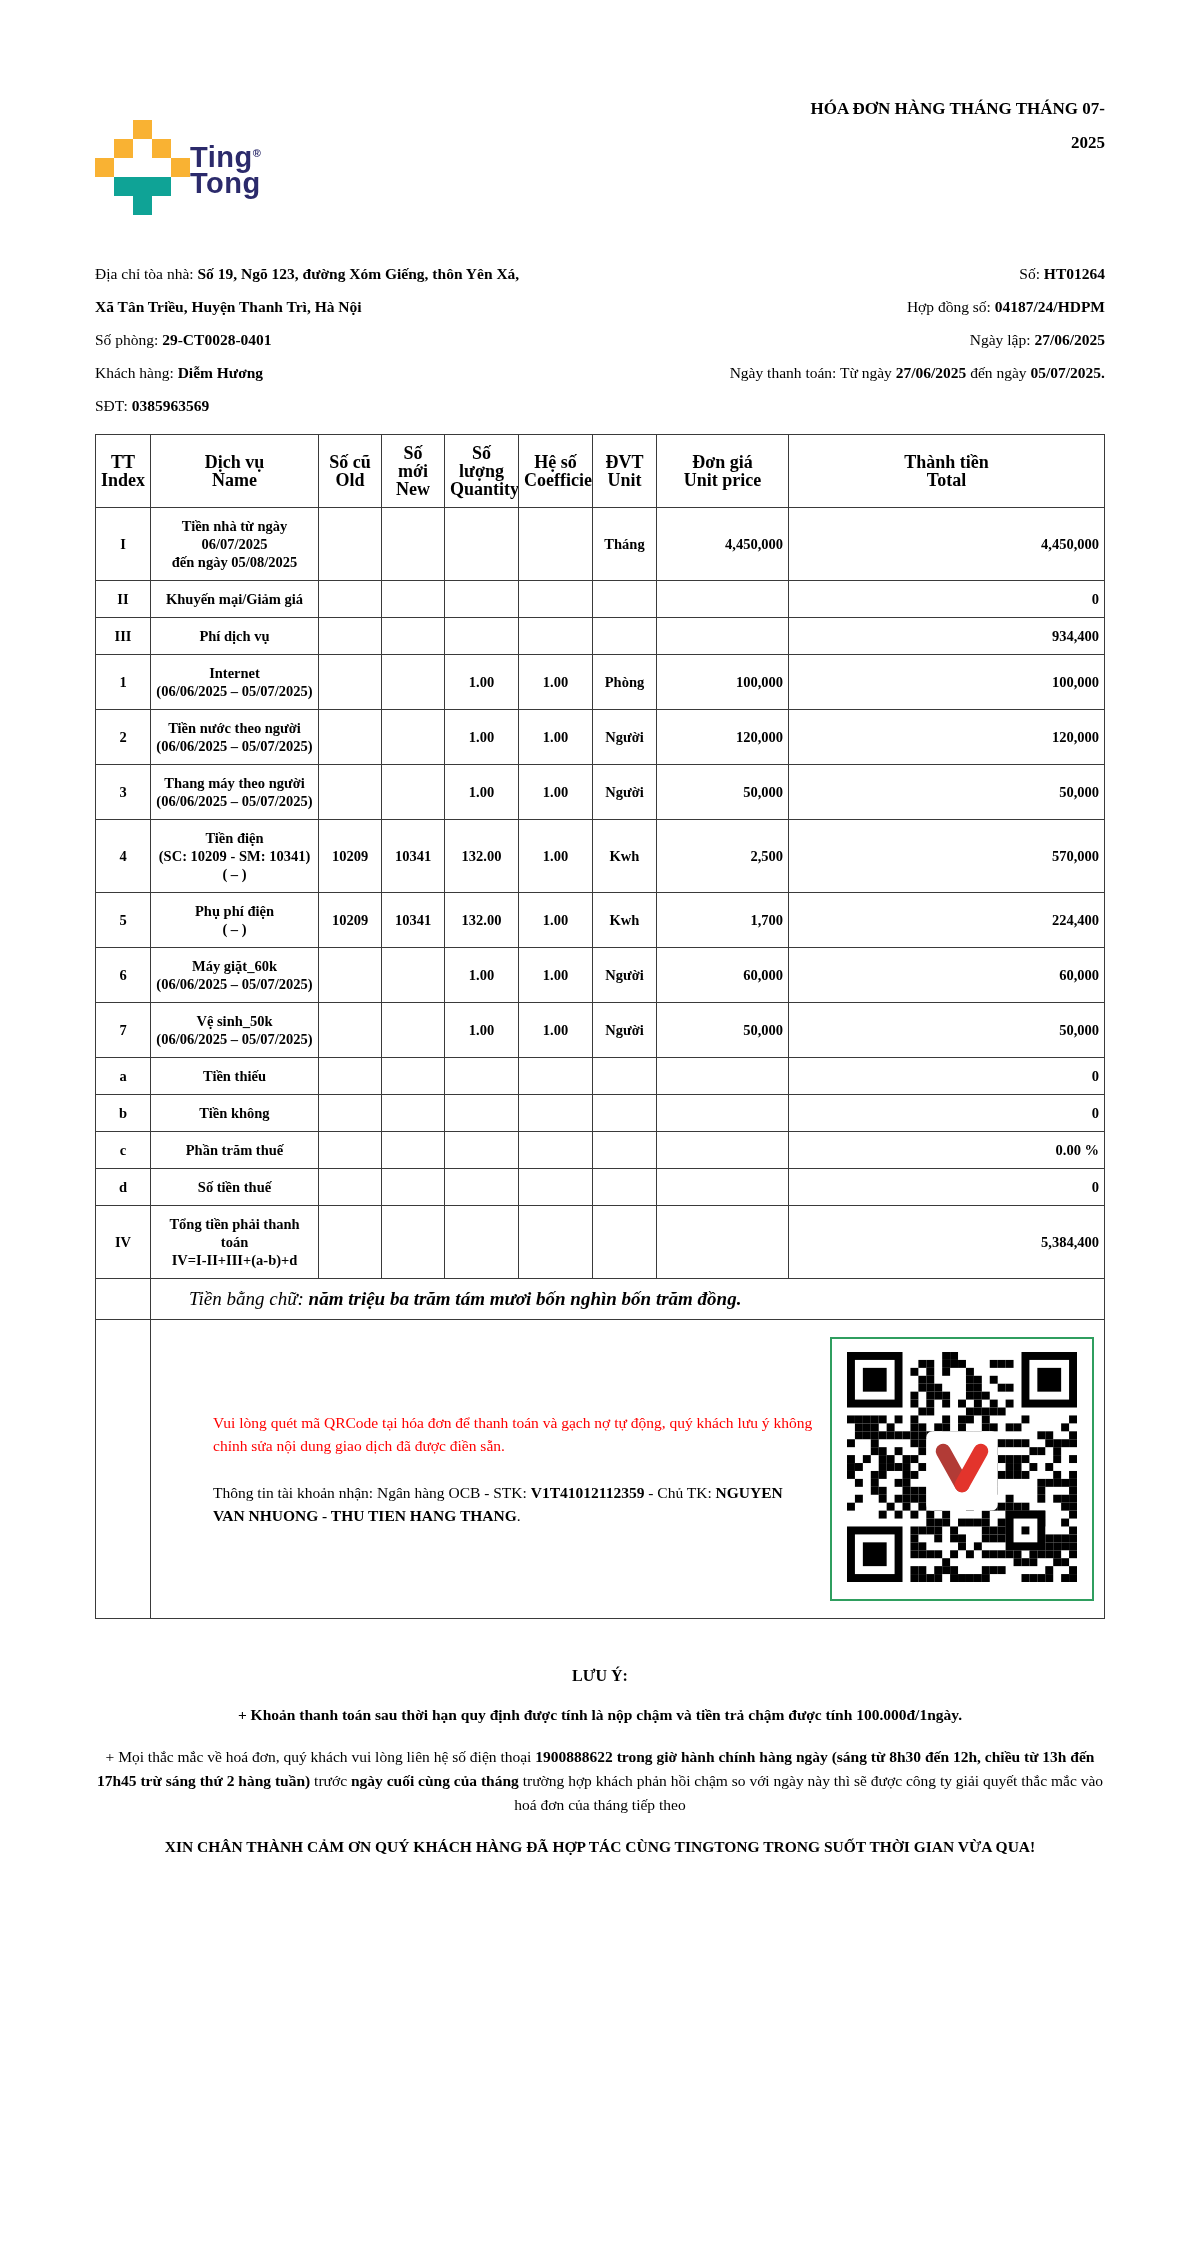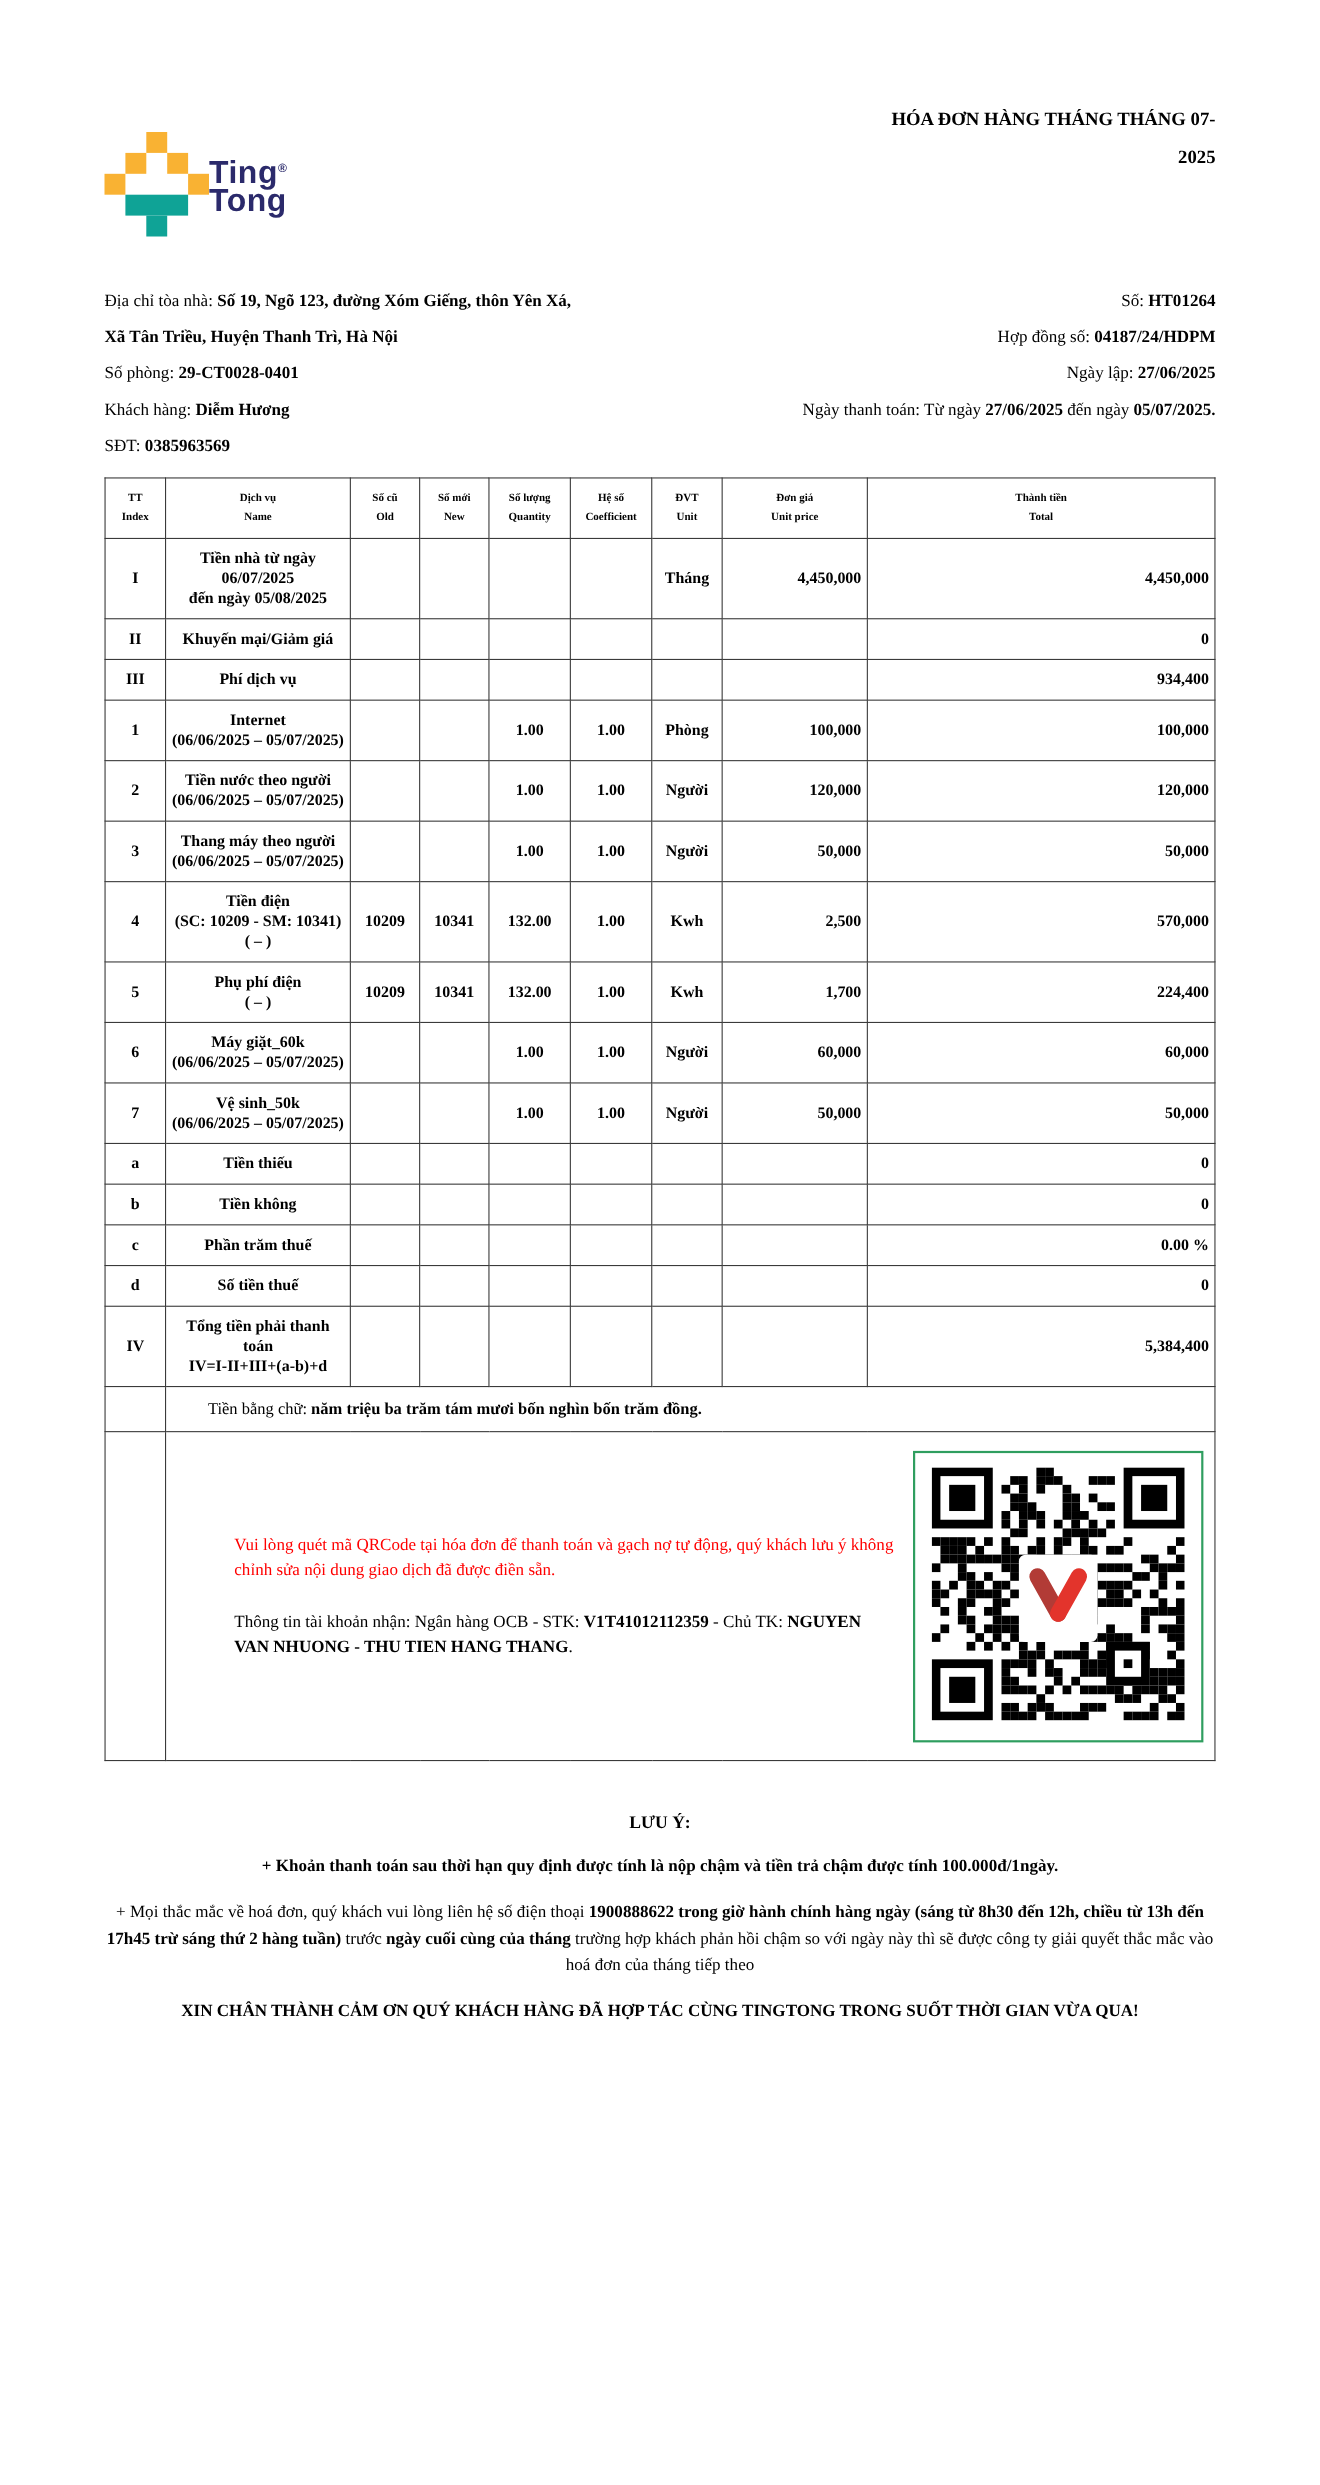--- a/index.html
+++ b/index.html
@@ -31,25 +31,25 @@
   .info{display:flex;margin-top:42px;font-size:15.5px;}
   .info-left{flex:0 0 555px;}
   .info-right{flex:1;text-align:right;}
   .info-line{line-height:33px;white-space:nowrap;}
 
   
   table.inv{border-collapse:collapse;width:1010px;table-layout:fixed;margin-top:12px;
     font-size:14.5px;font-weight:bold;}
   table.inv th,table.inv td{border:1.6px solid #3a3a3a;padding:9px 5px;line-height:18px;
     vertical-align:middle;overflow:hidden;}
-  table.inv th{font-size:10px;text-align:center;font-family:Liberation Serif, serif;}
+  table.inv th{font-size:18px;text-align:center;font-family:Liberation Serif, serif;}
   td.c{text-align:center;}
   td.r{text-align:right;padding-right:9px;}
   td.name{text-align:center;padding-left:9px;}
-  tr.words-row td{font-weight:normal;padding:11px 5px 11px 38px;font-size:15px;}
+  tr.words-row td{font-weight:normal;font-style:italic;padding:11px 5px 11px 38px;font-size:19px;}
   tr.words-row td .b{font-weight:bold;}
   tr.qr-row td.qr-cell{padding:10px 8px 10px 0;height:278px;}
   .qr-flex{display:flex;align-items:center;justify-content:space-between;height:100%;}
   .qr-texts{width:600px;margin-left:62px;font-weight:normal;font-size:15.5px;line-height:23px;}
   .qr-red{color:var(--red);}
   .qr-account{margin-top:24px;}
   .qr-box{border:2px solid var(--qrgreen);background:#fff;padding:13px 15px;margin-right:2px;}
 
   
   .notes{margin-top:48px;font-size:15.5px;text-align:center;}

